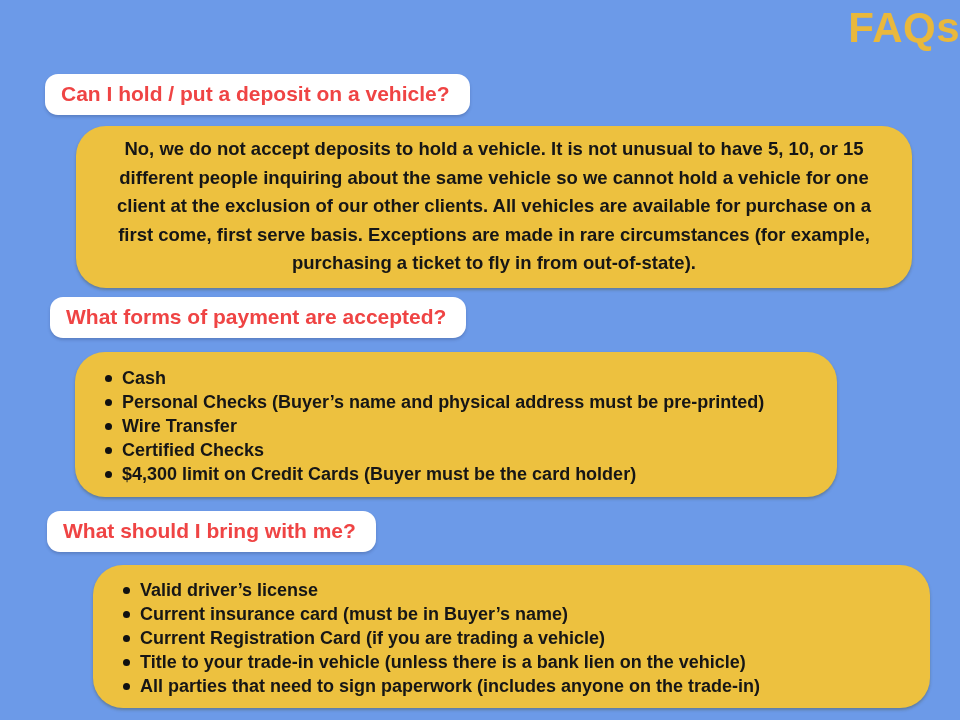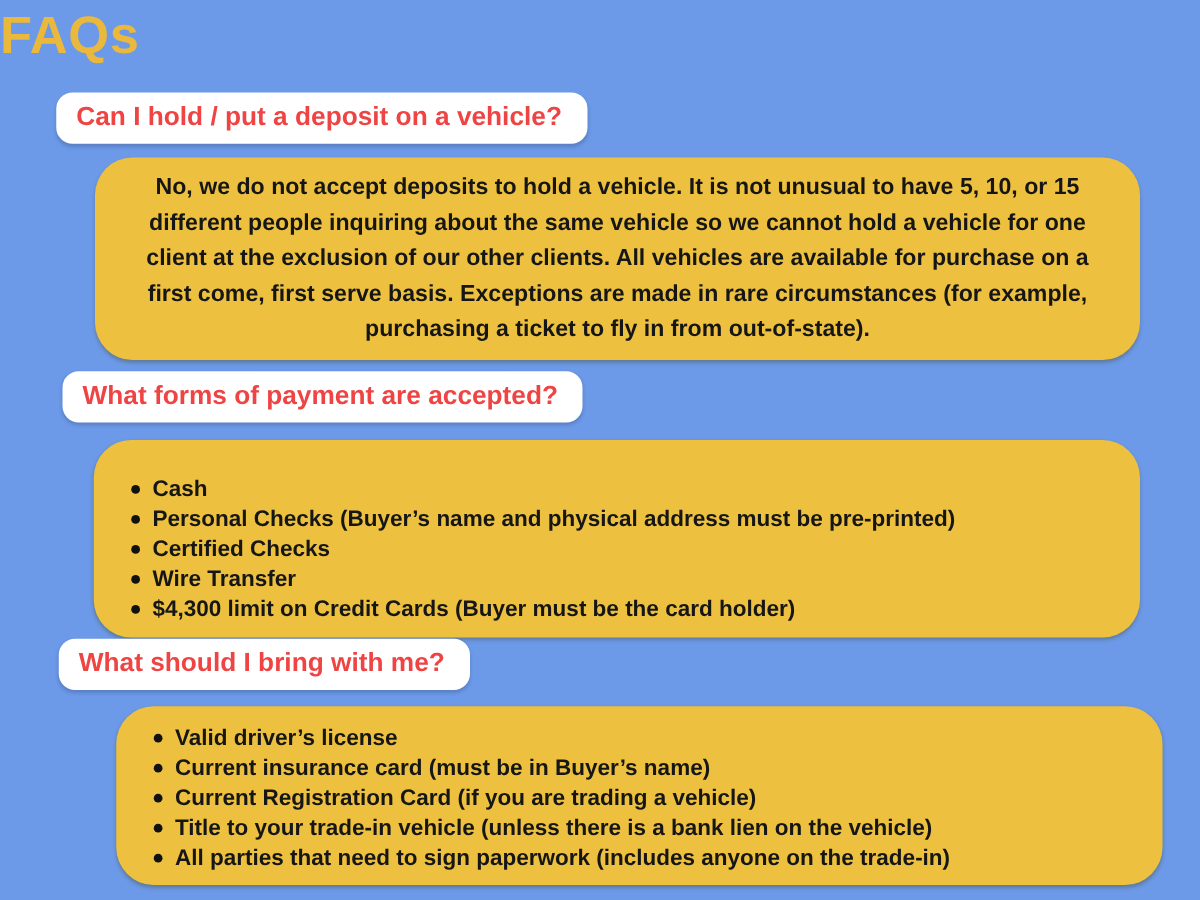--- a/index.html
+++ b/index.html
@@ -13,21 +13,21 @@
     position: relative;
     width: 960px;
     height: 720px;
     background: #6C9AE8;
   }
   .title {
     position: absolute;
     top: 4px;
     left: 0;
     width: 100%;
-    text-align: left;
+    text-align: right;
     font-size: 42px;
     font-weight: bold;
     color: #E9B83C;
     letter-spacing: 0.5px;
   }
   .qbox {
     position: absolute;
     background: #ffffff;
     border-radius: 13px;
     padding: 8px 20px 9px 16px;
@@ -49,22 +49,22 @@
     box-shadow: 0 2px 3px rgba(70,70,30,0.35);
   }
   .a1 {
     left: 76px; top: 126px; width: 836px; min-height: 157px;
     padding: 9px 21px 10px 21px;
     text-align: center;
     font-size: 18.5px;
     line-height: 28.5px;
   }
   .a2 {
-    left: 75px; top: 352px; width: 837px; min-height: 145px;
-    padding: 27px 18px 11px 0;
+    left: 75px; top: 352px; width: 762px; min-height: 145px;
+    padding: 14px 18px 11px 0;
   }
   .a3 {
     left: 93px; top: 565px; width: 837px; min-height: 141px;
     padding: 13px 18px 10px 0;
   }
   .bullets {
     list-style: none;
     font-size: 18px;
     line-height: 24px;
   }
@@ -97,22 +97,22 @@
     <span>No, we do not accept deposits to hold a vehicle. It is not unusual to have 5, 10, or 15 different people inquiring about the same vehicle so we cannot hold a vehicle for one client at the exclusion of our other clients. All vehicles are available for purchase on a first come, first serve basis. Exceptions are made in rare circumstances (for example, purchasing a ticket to fly in from out-of-state).</span>
   </div>
 
   <div class="qbox q2">
     <span>What forms of payment are accepted?</span>
   </div>
   <div class="abox a2">
     <ul class="bullets">
       <li>Cash</li>
       <li>Personal Checks (Buyer’s name and physical address must be pre-printed)</li>
+      <li>Wire Transfer</li>
       <li>Certified Checks</li>
-      <li>Wire Transfer</li>
       <li>$4,300 limit on Credit Cards (Buyer must be the card holder)</li>
     </ul>
   </div>
 
   <div class="qbox q3">
     <span>What should I bring with me?</span>
   </div>
   <div class="abox a3">
     <ul class="bullets">
       <li>Valid driver’s license</li>

